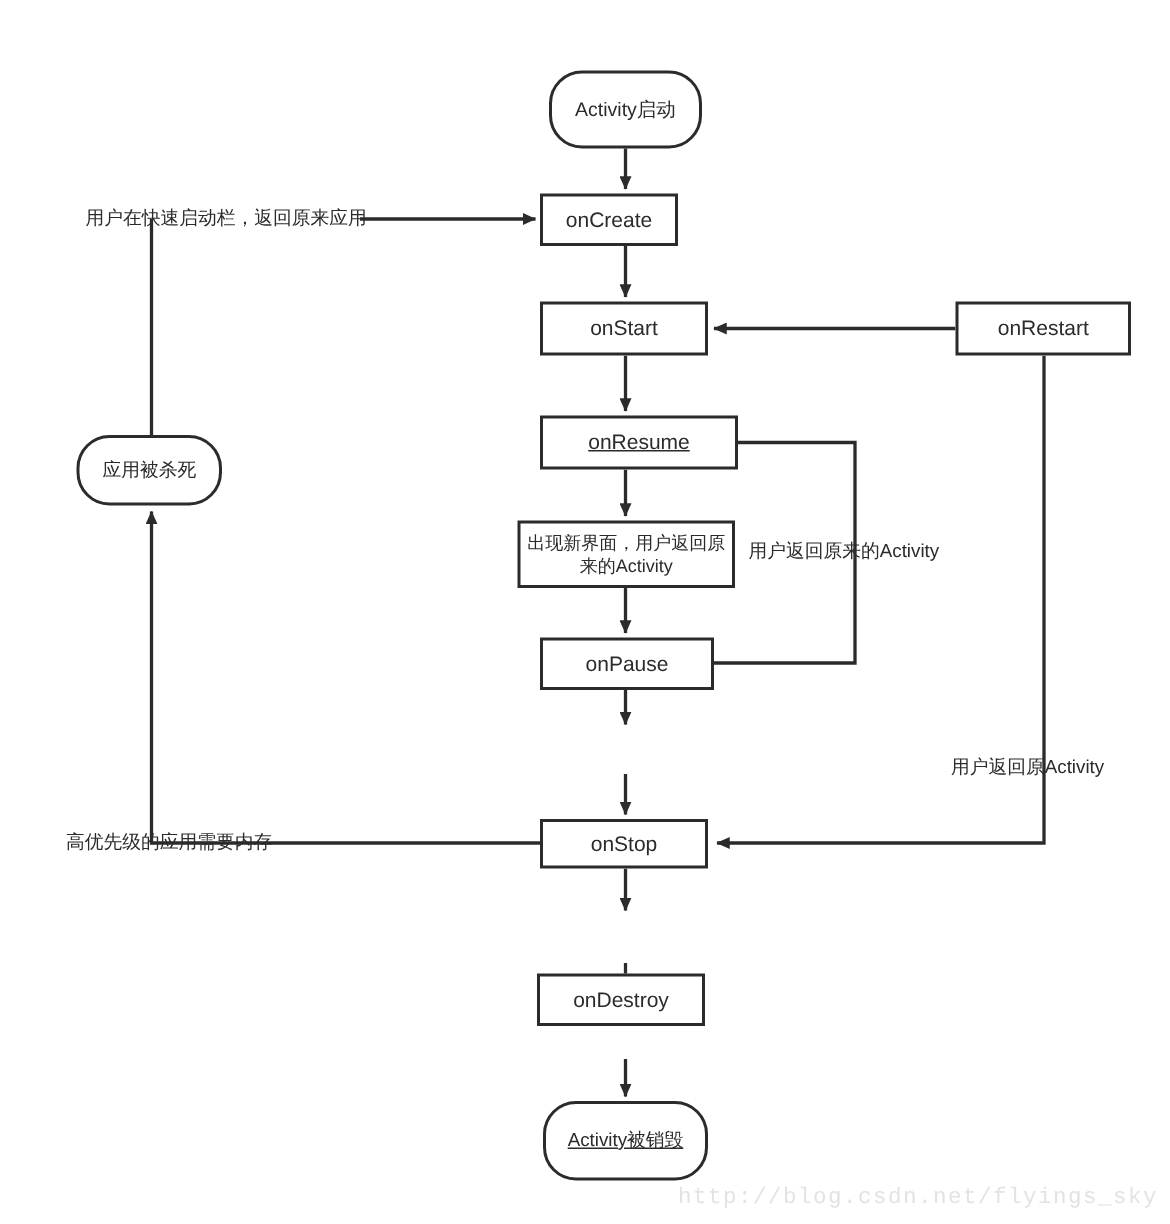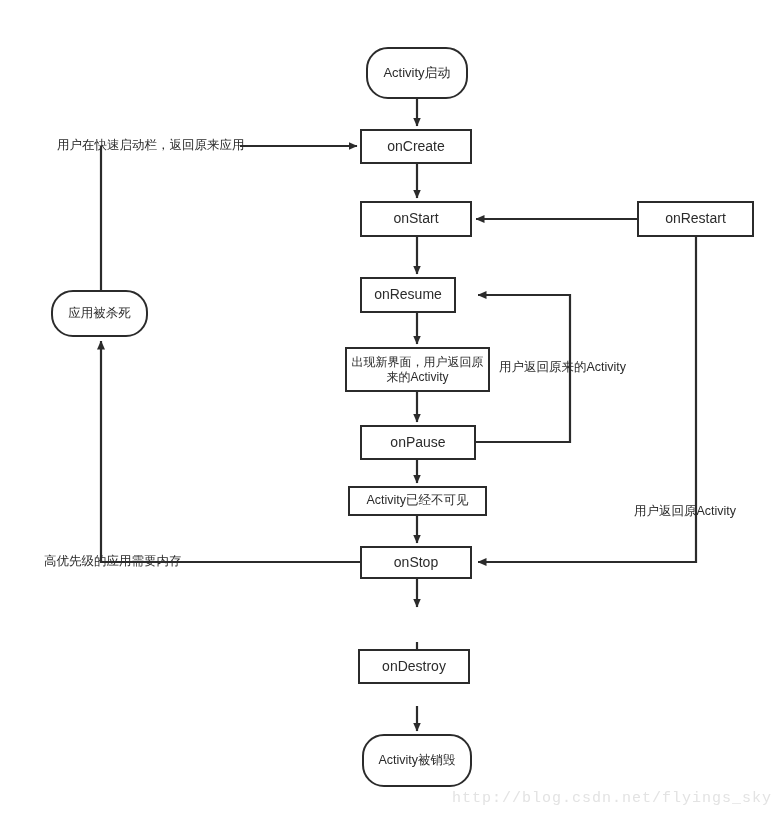--- a/index.html
+++ b/index.html
@@ -102,54 +102,51 @@
       <line x1="101" y1="146" x2="101" y2="290"></line>
 
       <path d="M360,562 L101,562 L101,341" marker-end="url(#arrowhead)"></path>
     </g>
   </svg>
 
   <div class="node terminator" style="left:366px; top:47px; width:102px; height:52px; font-size:13px;">
     <span class="nlabel">Activity启动</span>
   </div>
 
-  <div class="node rect" style="left:360px; top:129px; width:112px; height:35px; font-size:14px;">
+  <div class="node rect" style="left:360px; top:129px; width:92px; height:35px; font-size:14px;">
     <span class="nlabel">onCreate</span>
   </div>
 
   <div class="node rect" style="left:360px; top:201px; width:112px; height:36px; font-size:14px;text-align:right;">
     <span class="nlabel">onStart</span>
   </div>
 
-  <div class="node rect" style="left:360px; top:277px; width:96px; height:36px; font-size:14px;">
+  <div class="node rect" style="left:360px; top:277px; width:132px; height:36px; font-size:14px;text-decoration:underline;">
     <span class="nlabel">onResume</span>
   </div>
 
   <div class="node rect" style="left:345px; top:347px; width:145px; height:45px; font-size:12px;">
     <span class="nlabel">出现新界面，用户返回原来的Activity</span>
   </div>
 
   <div class="node rect" style="left:360px; top:425px; width:116px; height:35px; font-size:14px;">
     <span class="nlabel">onPause</span>
   </div>
 
-  <div class="node rect" style="left:348px; top:486px; width:139px; height:30px; font-size:12.5px;">
-    <span class="nlabel">Activity已经不可见</span>
-  </div>
 
   <div class="node rect" style="left:360px; top:546px; width:112px; height:33px; font-size:14px;">
     <span class="nlabel">onStop</span>
   </div>
 
 
   <div class="node rect" style="left:358px; top:649px; width:112px; height:35px; font-size:14px;">
     <span class="nlabel">onDestroy</span>
   </div>
 
-  <div class="node terminator" style="left:362px; top:734px; width:110px; height:53px; font-size:12.5px;">
+  <div class="node terminator" style="left:362px; top:734px; width:110px; height:53px; font-size:12.5px;text-decoration:underline;">
     <span class="nlabel">Activity被销毁</span>
   </div>
 
   <div class="node terminator" style="left:51px; top:290px; width:97px; height:47px; font-size:12.5px;">
     <span class="nlabel">应用被杀死</span>
   </div>
 
   <div class="node rect" style="left:637px; top:201px; width:117px; height:36px; font-size:14px;">
     <span class="nlabel">onRestart</span>
   </div>

